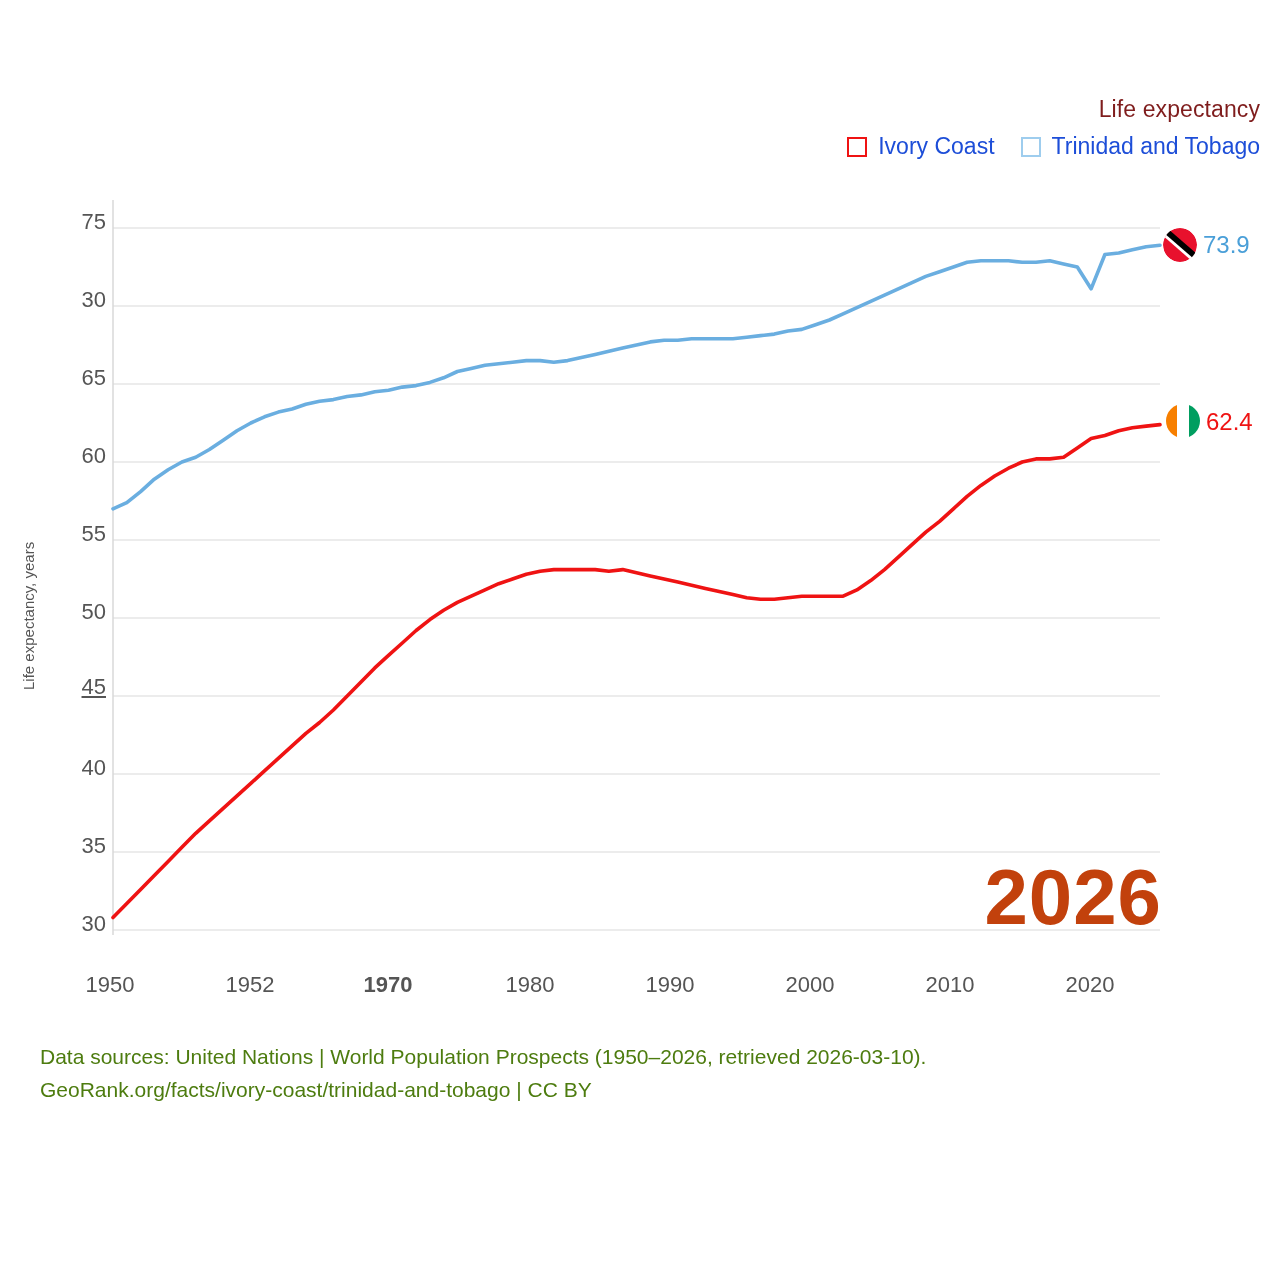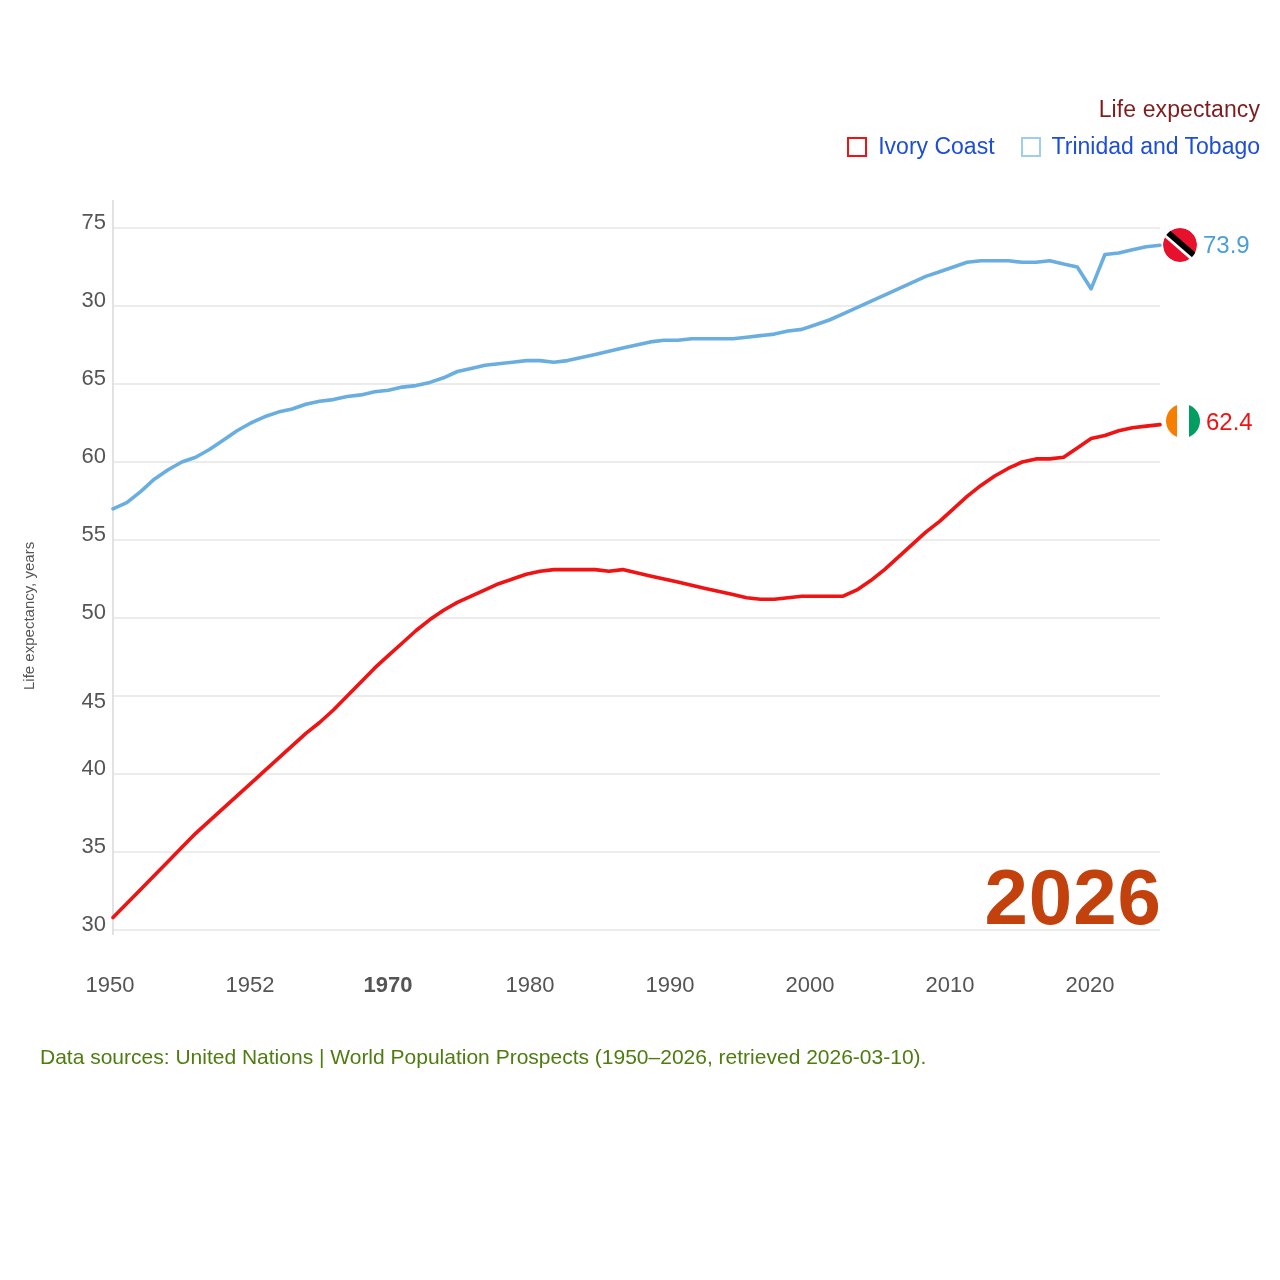--- a/index.html
+++ b/index.html
@@ -126,21 +126,21 @@
   </div>
 
   <div class="y-axis-title">Life expectancy, years</div>
 
   <div class="tick-label y-tick" style="left:46px; top:209px;">75</div>
   <div class="tick-label y-tick" style="left:46px; top:287px;">30</div>
   <div class="tick-label y-tick" style="left:46px; top:365px;">65</div>
   <div class="tick-label y-tick" style="left:46px; top:443px;">60</div>
   <div class="tick-label y-tick" style="left:46px; top:521px;">55</div>
   <div class="tick-label y-tick" style="left:46px; top:599px;">50</div>
-  <div class="tick-label y-tick" style="left:46px; top:688px;">45</div>
+  <div class="tick-label y-tick" style="left:46px; top:674px;text-decoration:underline;">45</div>
   <div class="tick-label y-tick" style="left:46px; top:755px;">40</div>
   <div class="tick-label y-tick" style="left:46px; top:833px;">35</div>
   <div class="tick-label y-tick" style="left:46px; top:911px;">30</div>
 
   <div class="tick-label x-tick" style="left:50px; top:972px;">1950</div>
   <div class="tick-label x-tick" style="left:190px; top:972px;">1952</div>
   <div class="tick-label x-tick" style="left:328px; top:972px;font-weight:bold;">1970</div>
   <div class="tick-label x-tick" style="left:470px; top:972px;">1980</div>
   <div class="tick-label x-tick" style="left:610px; top:972px;">1990</div>
   <div class="tick-label x-tick" style="left:750px; top:972px;">2000</div>
@@ -178,15 +178,16 @@
 
   <div class="flag-badge" style="left:1166px; top:404px;">
     <span style="width:33.33%; background:#f77f00;"></span>
     <span style="width:33.33%; background:#ffffff;"></span>
     <span style="width:33.34%; background:#009e60;"></span>
   </div>
   <div class="endpoint-label" style="left:1206px; top:408px; color:#ef1313;">62.4</div>
 
   <div class="footer">
     <div>Data sources: United Nations | World Population Prospects (1950–2026, retrieved 2026-03-10).</div>
+    <div>GeoRank.org/facts/ivory-coast/trinidad-and-tobago | CC BY</div>
   </div>
 
 </div>
 
 </body></html>

